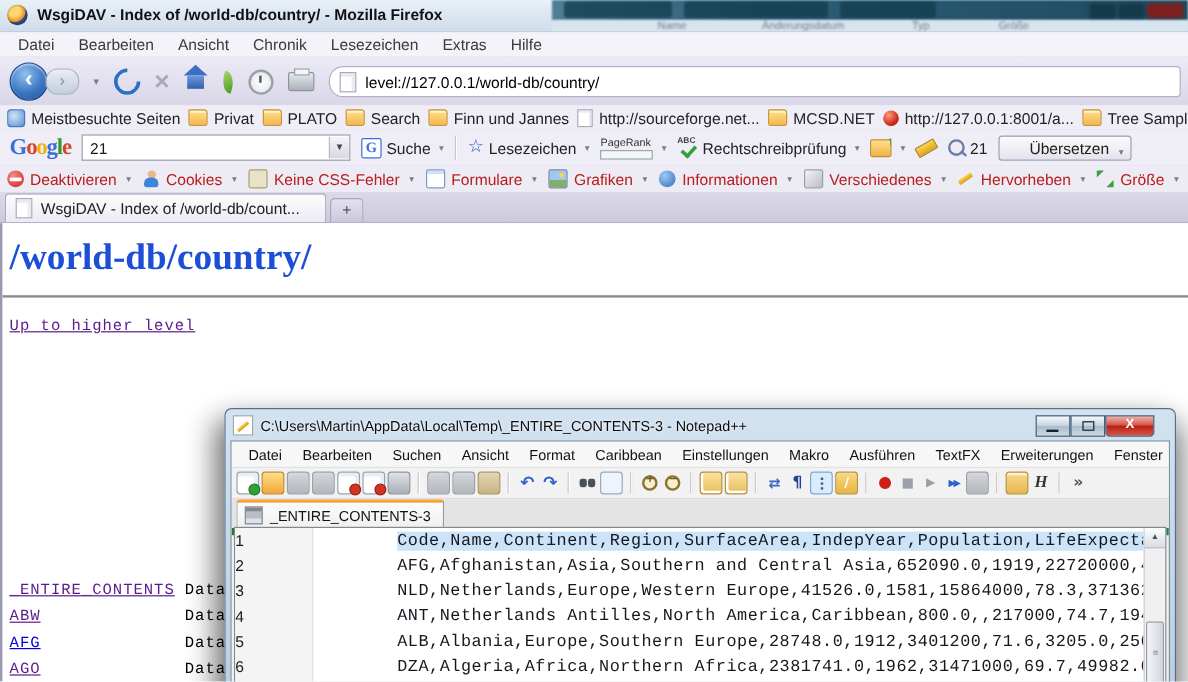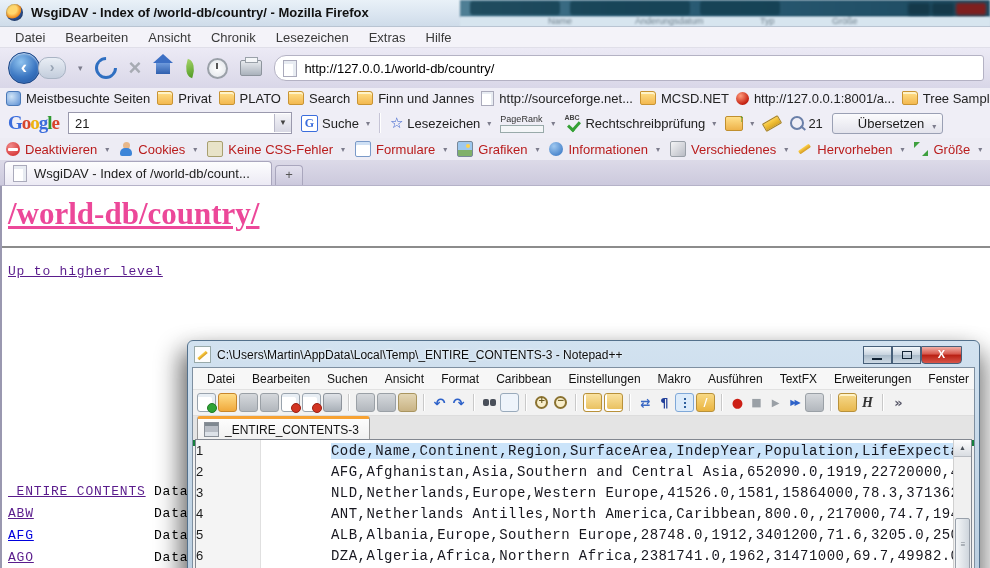--- a/index.html
+++ b/index.html
@@ -115,21 +115,21 @@
     background:linear-gradient(#dcdae8,#ccc9dd);border-bottom:1px solid #b5b2c8;display:flex;align-items:flex-end;padding-left:4px;box-sizing:border-box;}
   .fx-tab{width:250px;height:23px;background:linear-gradient(#fdfdfe,#eceaf4);border:1px solid #a9a6bd;border-bottom:none;
     border-radius:4px 4px 0 0;display:flex;align-items:center;gap:7px;padding:0 8px;overflow:hidden;}
   .fx-tab .t{white-space:nowrap;color:#222;}
   .newtab{width:26px;height:19px;margin-left:3px;background:linear-gradient(#e3e1ee,#cbc8dc);border:1px solid #a9a6bd;border-bottom:none;
     border-radius:4px 4px 0 0;color:#555;text-align:center;line-height:18px;font-size:13px;}
 
   
   .fx-content{position:absolute;left:0;top:186px;width:990px;height:382px;background:#fff;
     border-left:2px solid #9a98b0;box-sizing:border-box;overflow:hidden;}
-  .page-h1{font-family:"Liberation Serif","DejaVu Serif",serif;font-size:31px;font-weight:bold;color:#ec4899;margin:10px 0 0 6px;text-decoration:underline;}
+  .page-h1{font-family:"Liberation Serif","DejaVu Serif",serif;font-size:31px;font-weight:bold;color:#1d4ed8;margin:10px 0 0 6px;}
   .page-hr{border:none;border-top:2px solid #8c8c8c;margin:14px 0 0 0;}
   .mono,.row span,.row a{font-family:"Liberation Mono","DejaVu Sans Mono",monospace;font-size:13px;letter-spacing:.8px;}
   .uplink{display:inline-block;margin:16px 0 0 6px;color:#5a1c8c;text-decoration:underline;}
   .listing{position:absolute;left:6px;top:295px;right:0;}
   .row{position:relative;height:22px;}
   .row a{position:absolute;left:0;top:3px;text-decoration:underline;}
   .row a.v{color:#5a1c8c;}
   .row a.u{color:#0000dd;}
   .row .type{position:absolute;left:146px;top:3px;color:#000;}
   .row .date{position:absolute;left:354px;top:3px;color:#000;}
@@ -247,21 +247,21 @@
     <div class="btn-fwd">›</div>
     <div class="caret">▾</div>
     <div class="btn-reload"></div>
     <div class="btn-stop">×</div>
     <div class="btn-home"></div>
     <div class="ic-leaf"></div>
     <div class="ic-clock"></div>
     <div class="ic-printer"></div>
     <div class="urlbar">
       <span class="pageicon"></span>
-      <span class="url-text">http://127.0.0.1/world-db/country/</span>
+      <span class="url-text">level://127.0.0.1/world-db/country/</span>
     </div>
   </div>
 
   <div class="fx-bookmarks">
       <div class="bm-item">
         <span class="bm-ic ic-most-visited-icon"></span>
         <span>Meistbesuchte Seiten</span>
       </div>
       <div class="bm-item">
         <span class="bm-ic ic-folder-icon"></span>

